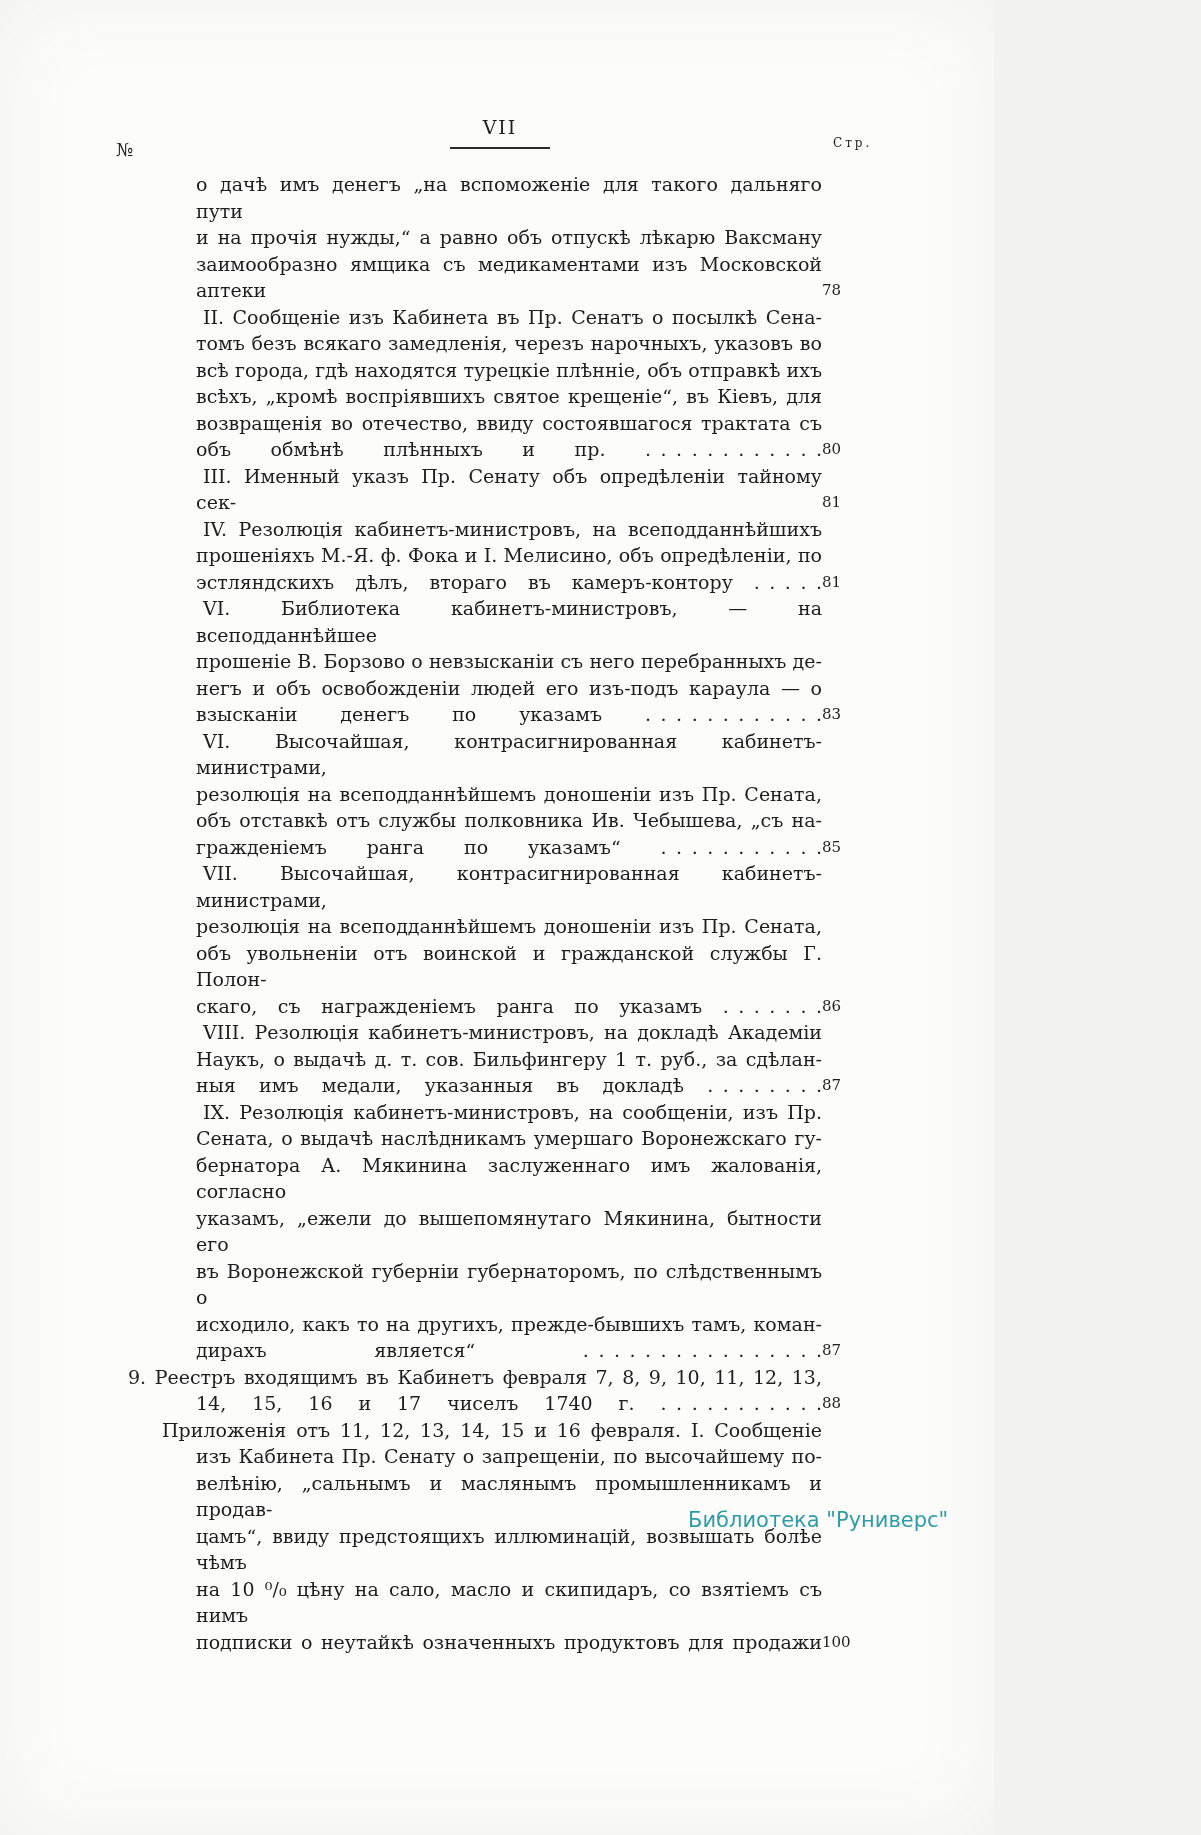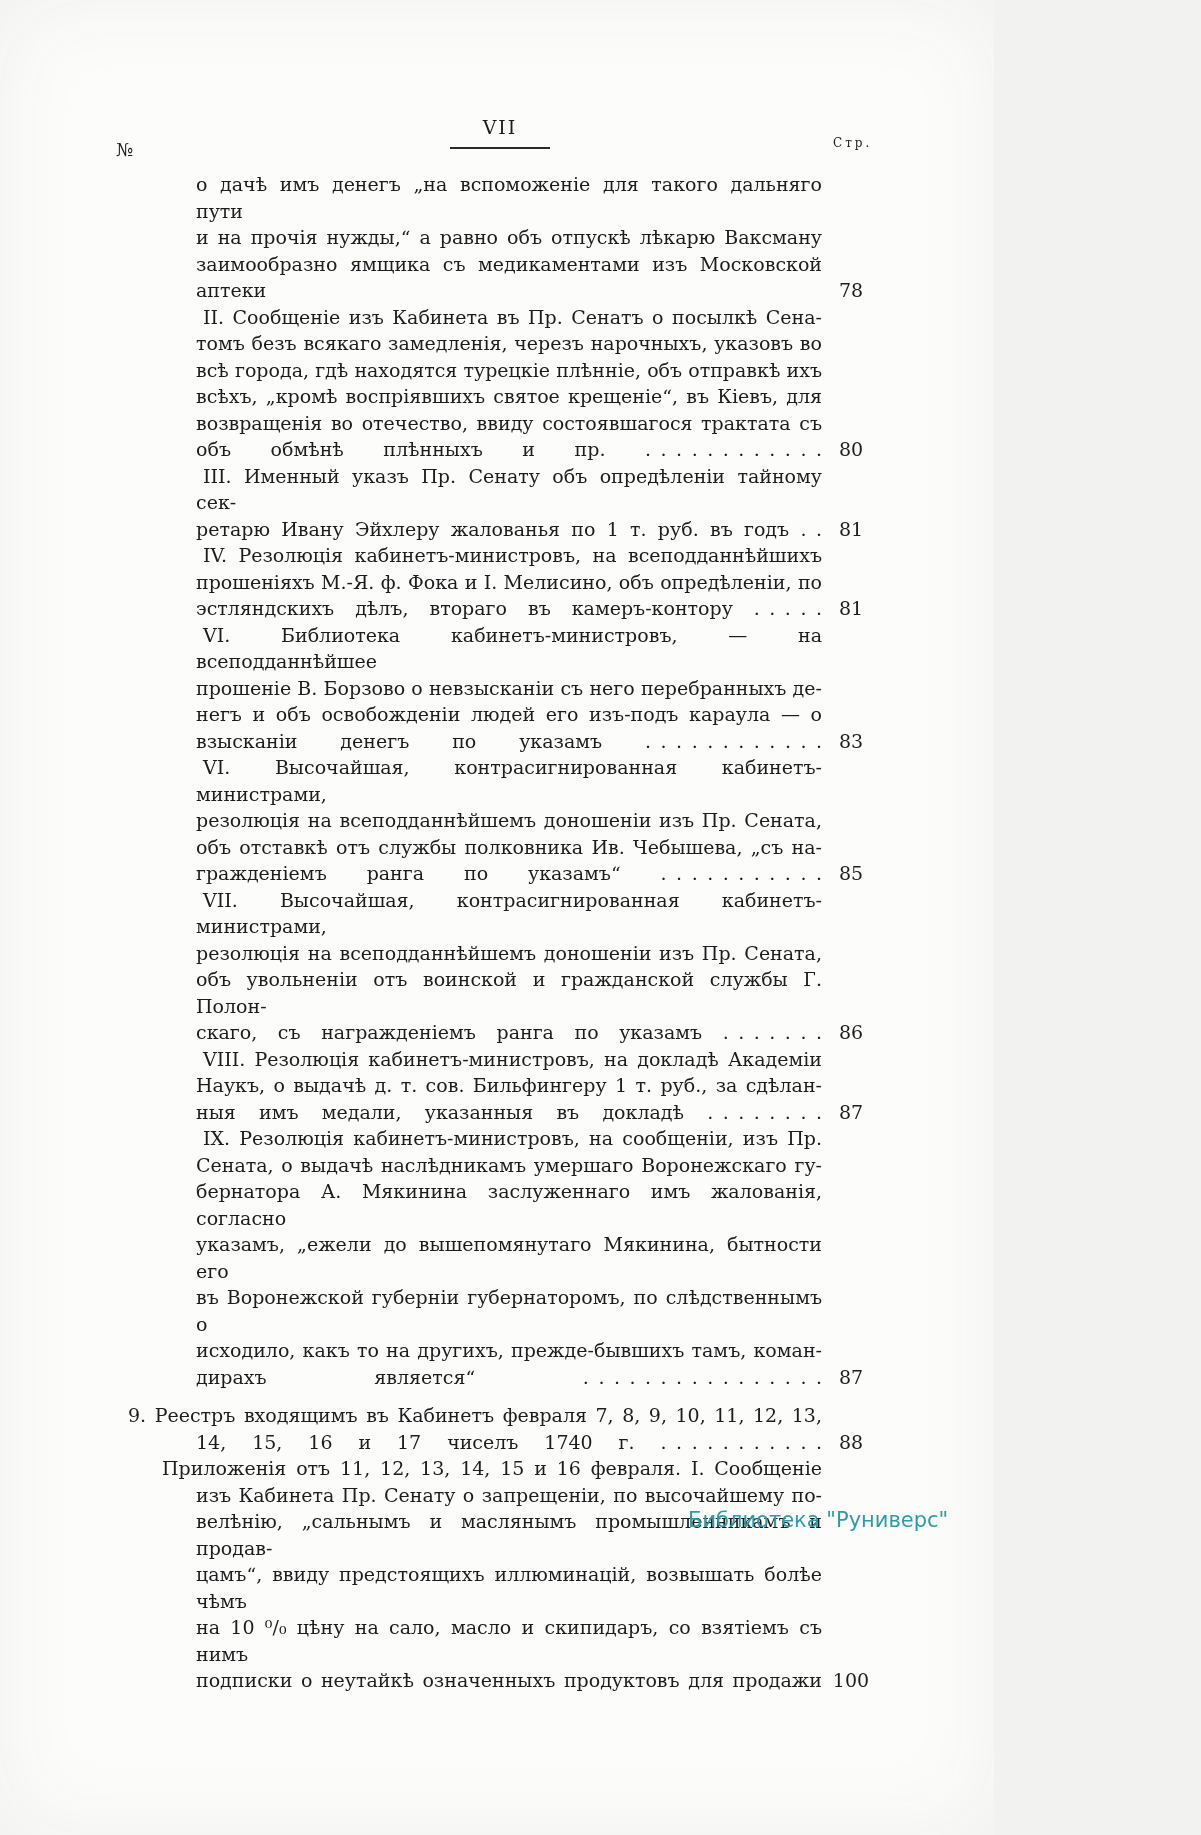--- a/index.html
+++ b/index.html
@@ -49,27 +49,27 @@
     line-height: 26.5px;
   }
   .entry { display: flex; }
   .lines { width: 626px; }
   .line {
     text-align: justify;
     text-align-last: justify;
     white-space: normal;
   }
   .entry-section .line:first-child { text-indent: 7px; }
-  .entry-item .line:first-child { margin-left: -68px; margin-top: 12px; }
+  .entry-item .line:first-child { margin-left: -68px; }
   .entry-appendix .line:first-child { margin-left: -34px; }
   .pageno {
     width: 58px;
     align-self: flex-end;
-    text-align: center;
-    font-size: 19px;
+    text-align: left;
+    font-size: 15px;
   }
   
   .watermark {
     position: absolute;
     left: 688px; top: 1508px;
     font-family: "DejaVu Sans", sans-serif;
     font-size: 21px;
     color: #2e9ca6;
   }
 </style>
@@ -98,21 +98,20 @@
           <div class="line">всѣ города, гдѣ находятся турецкіе плѣнніе, объ отправкѣ ихъ</div>
           <div class="line">всѣхъ, „кромѣ воспріявшихъ святое крещеніе“, въ Кіевъ, для</div>
           <div class="line">возвращенія во отечество, ввиду состоявшагося трактата съ</div>
           <div class="line">объ обмѣнѣ плѣнныхъ и пр. . . . . . . . . . . . .</div>
         </div>
         <div class="pageno">80</div>
       </div>
       <div class="entry entry-section">
         <div class="lines">
           <div class="line">III. Именный указъ Пр. Сенату объ опредѣленіи тайному сек-</div>
-          <div class="line">ретарю Ивану Эйхлеру жалованья по 1 т. руб. въ годъ . .</div>
         </div>
         <div class="pageno">81</div>
       </div>
       <div class="entry entry-section">
         <div class="lines">
           <div class="line">IV. Резолюція кабинетъ-министровъ, на всеподданнѣйшихъ</div>
           <div class="line">прошеніяхъ М.-Я. ф. Фока и І. Мелисино, объ опредѣленіи, по</div>
           <div class="line">эстляндскихъ дѣлъ, втораго въ камеръ-контору . . . . .</div>
         </div>
         <div class="pageno">81</div>

